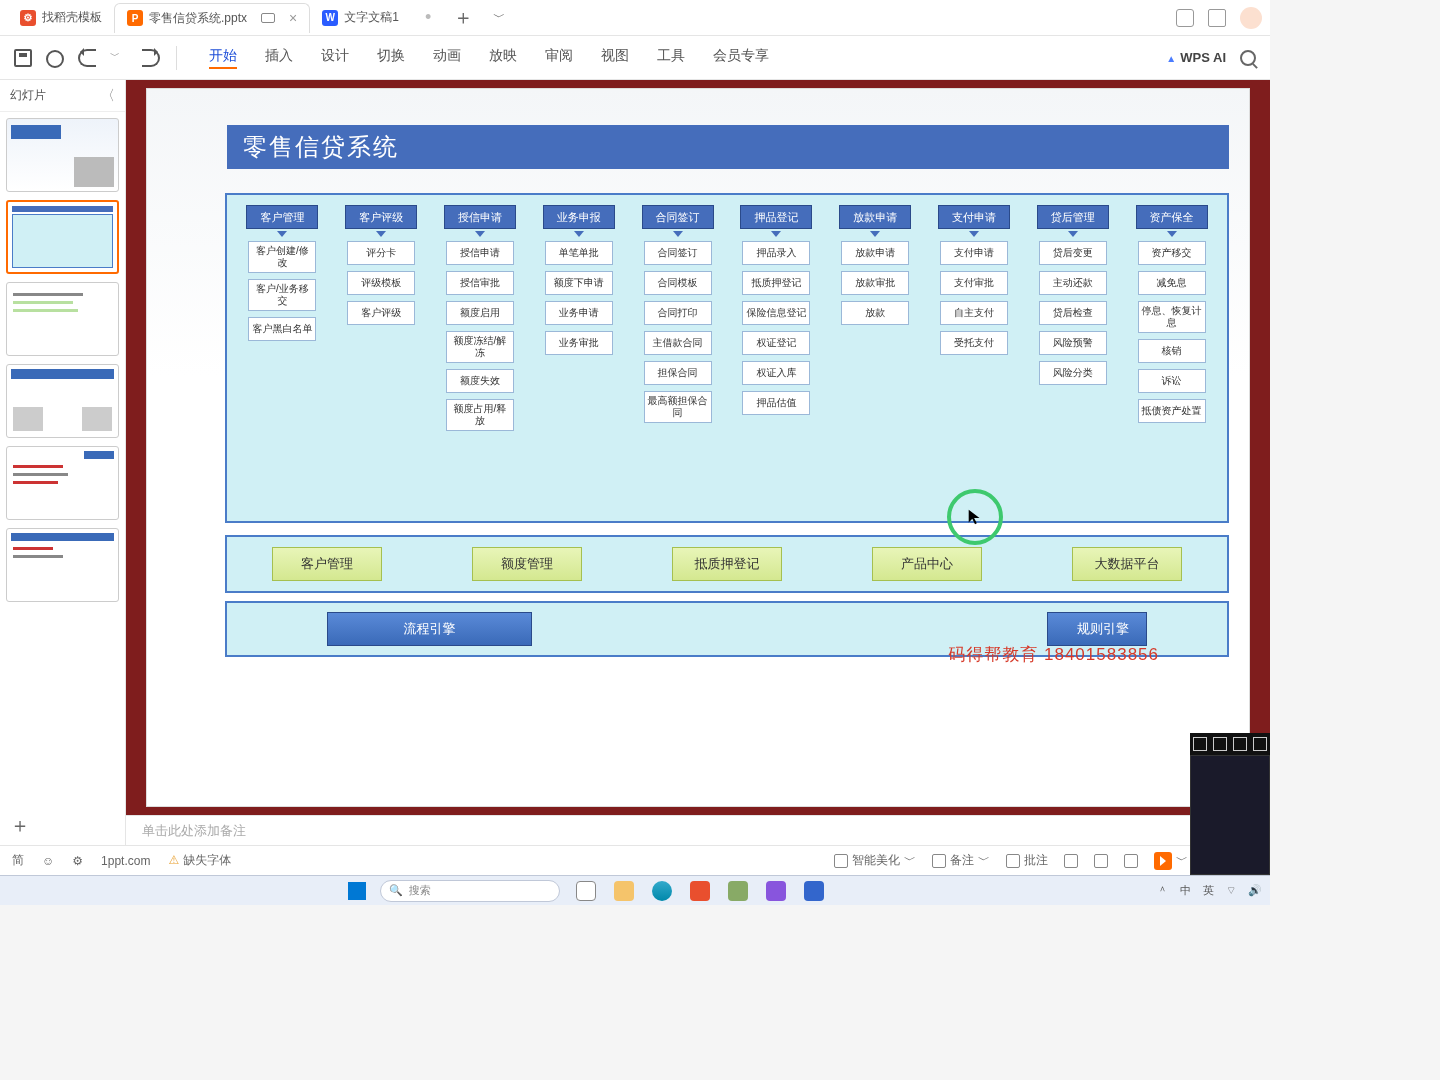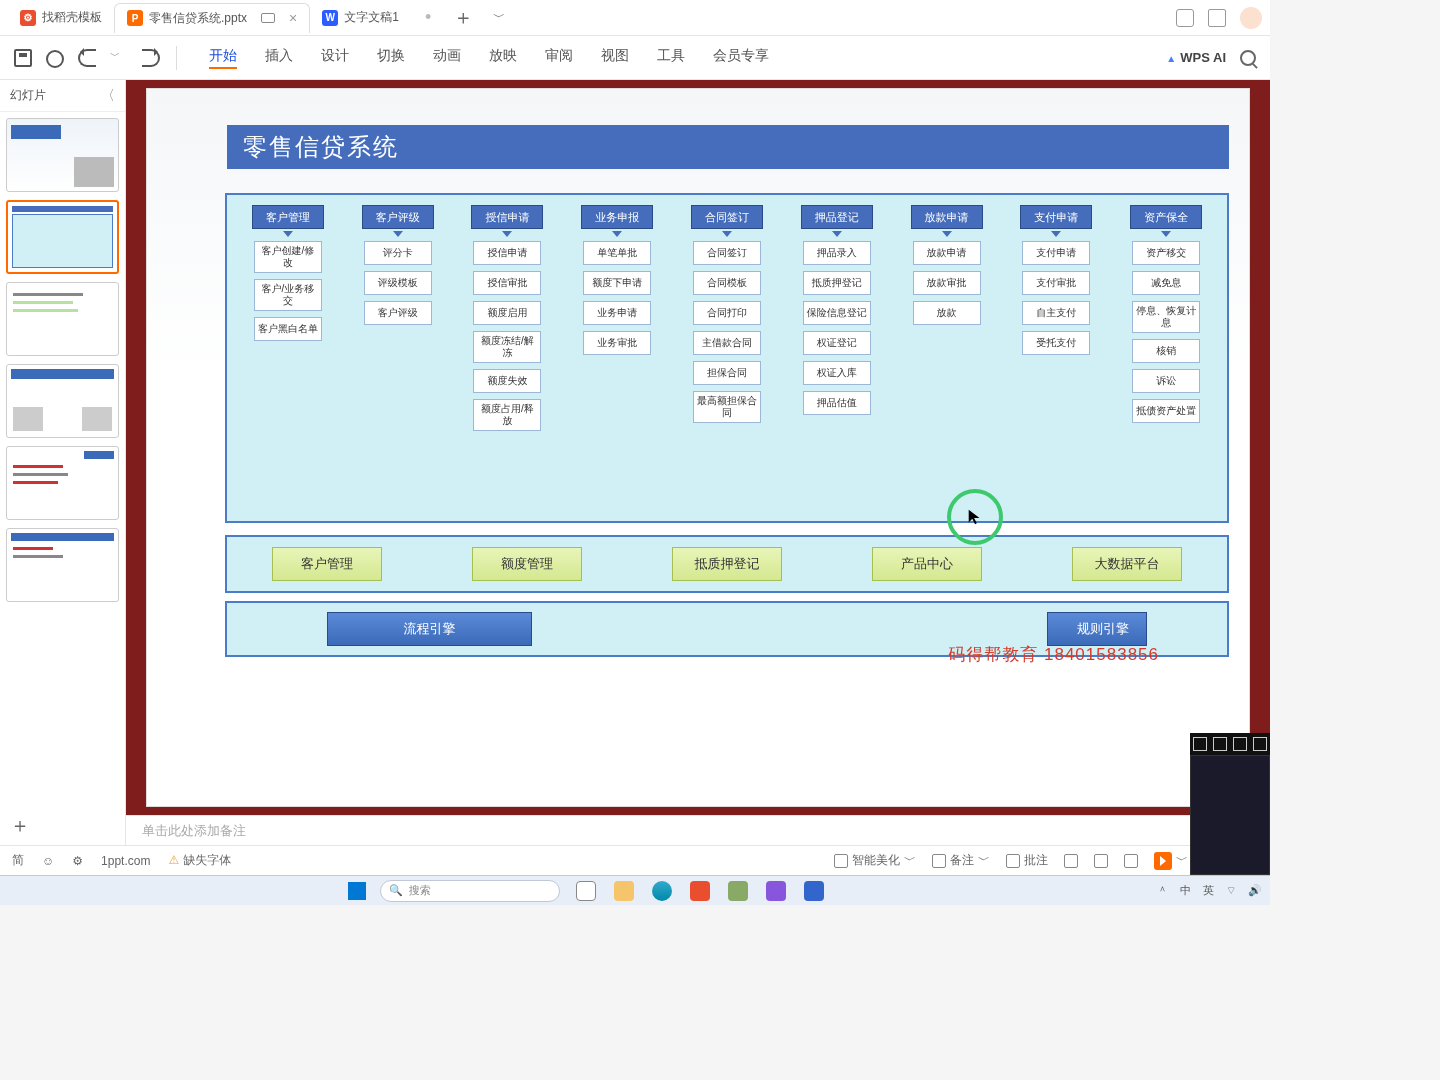--- a/index.html
+++ b/index.html
@@ -270,20 +270,29 @@
               </div>
               <div class="col">
                 <div class="chead">支付申请</div>
                 <div class="arrow"></div>
                 <div class="wcell">支付申请</div>
                 <div class="wcell">支付审批</div>
                 <div class="wcell">自主支付</div>
                 <div class="wcell">受托支付</div>
               </div>
               <div class="col">
+                <div class="chead">贷后管理</div>
+                <div class="arrow"></div>
+                <div class="wcell">贷后变更</div>
+                <div class="wcell">主动还款</div>
+                <div class="wcell">贷后检查</div>
+                <div class="wcell">风险预警</div>
+                <div class="wcell">风险分类</div>
+              </div>
+              <div class="col">
                 <div class="chead">资产保全</div>
                 <div class="arrow"></div>
                 <div class="wcell">资产移交</div>
                 <div class="wcell">减免息</div>
                 <div class="wcell">停息、恢复计息</div>
                 <div class="wcell">核销</div>
                 <div class="wcell">诉讼</div>
                 <div class="wcell">抵债资产处置</div>
               </div>
             </div>

